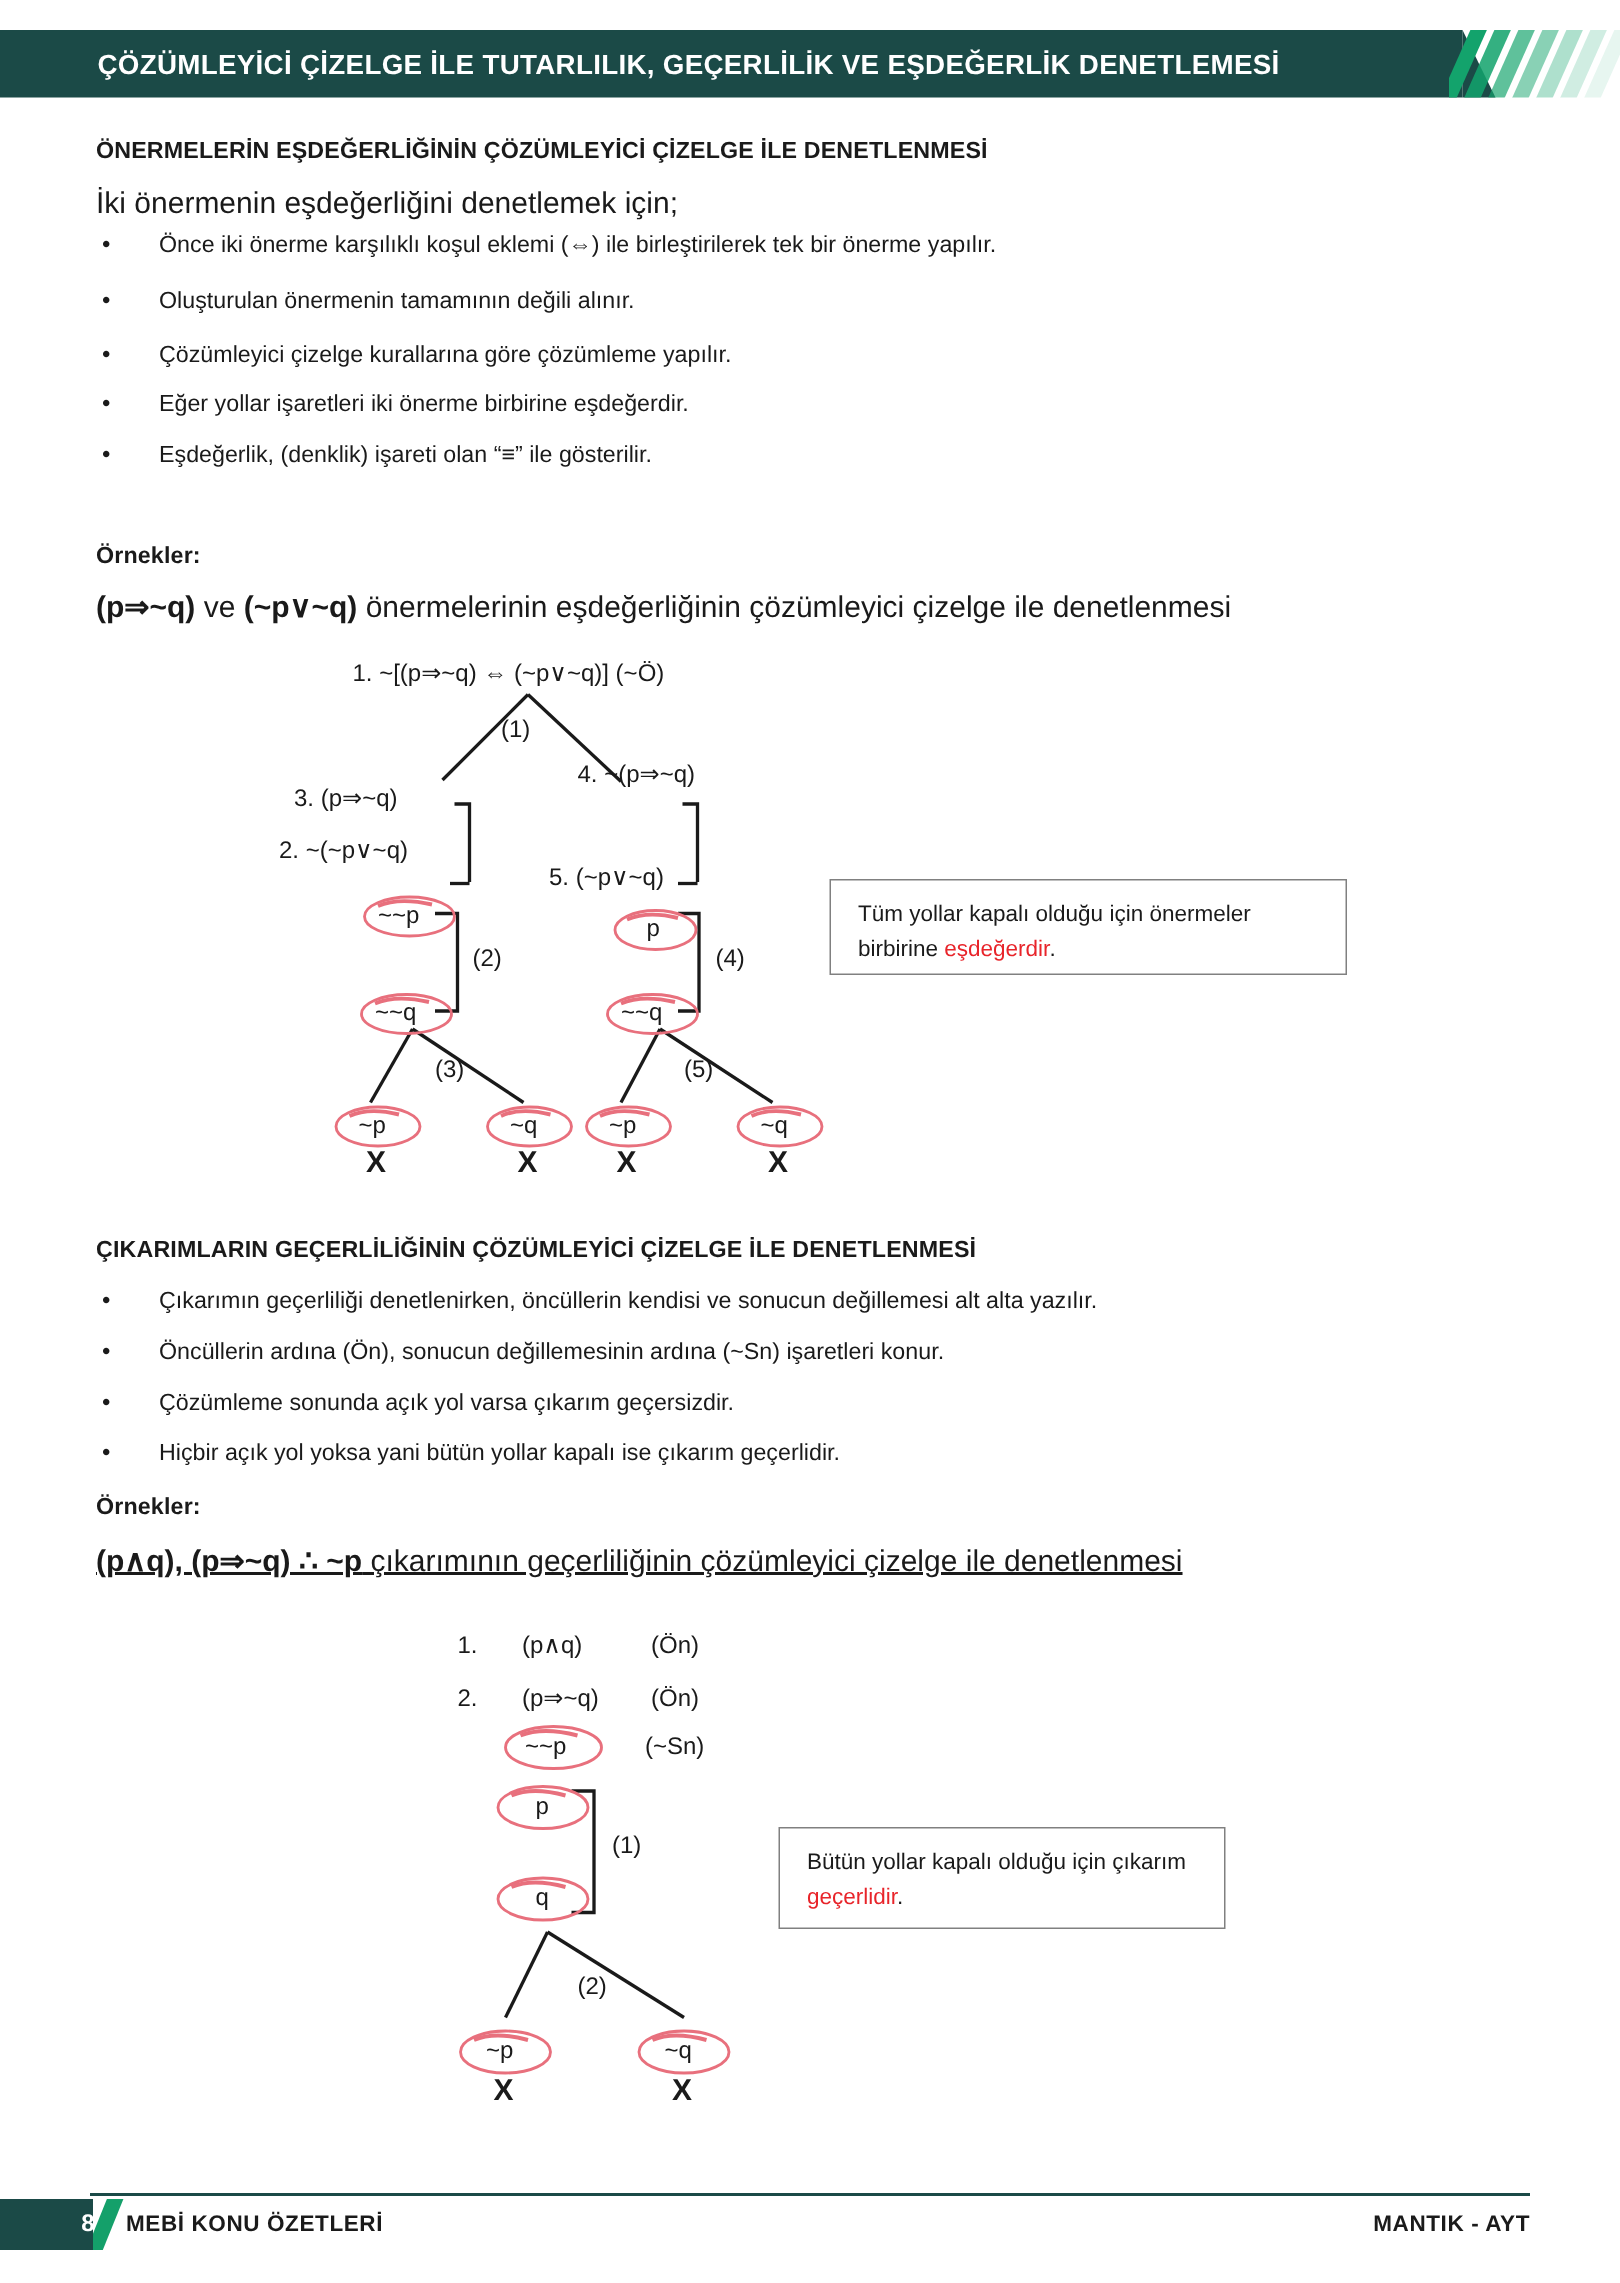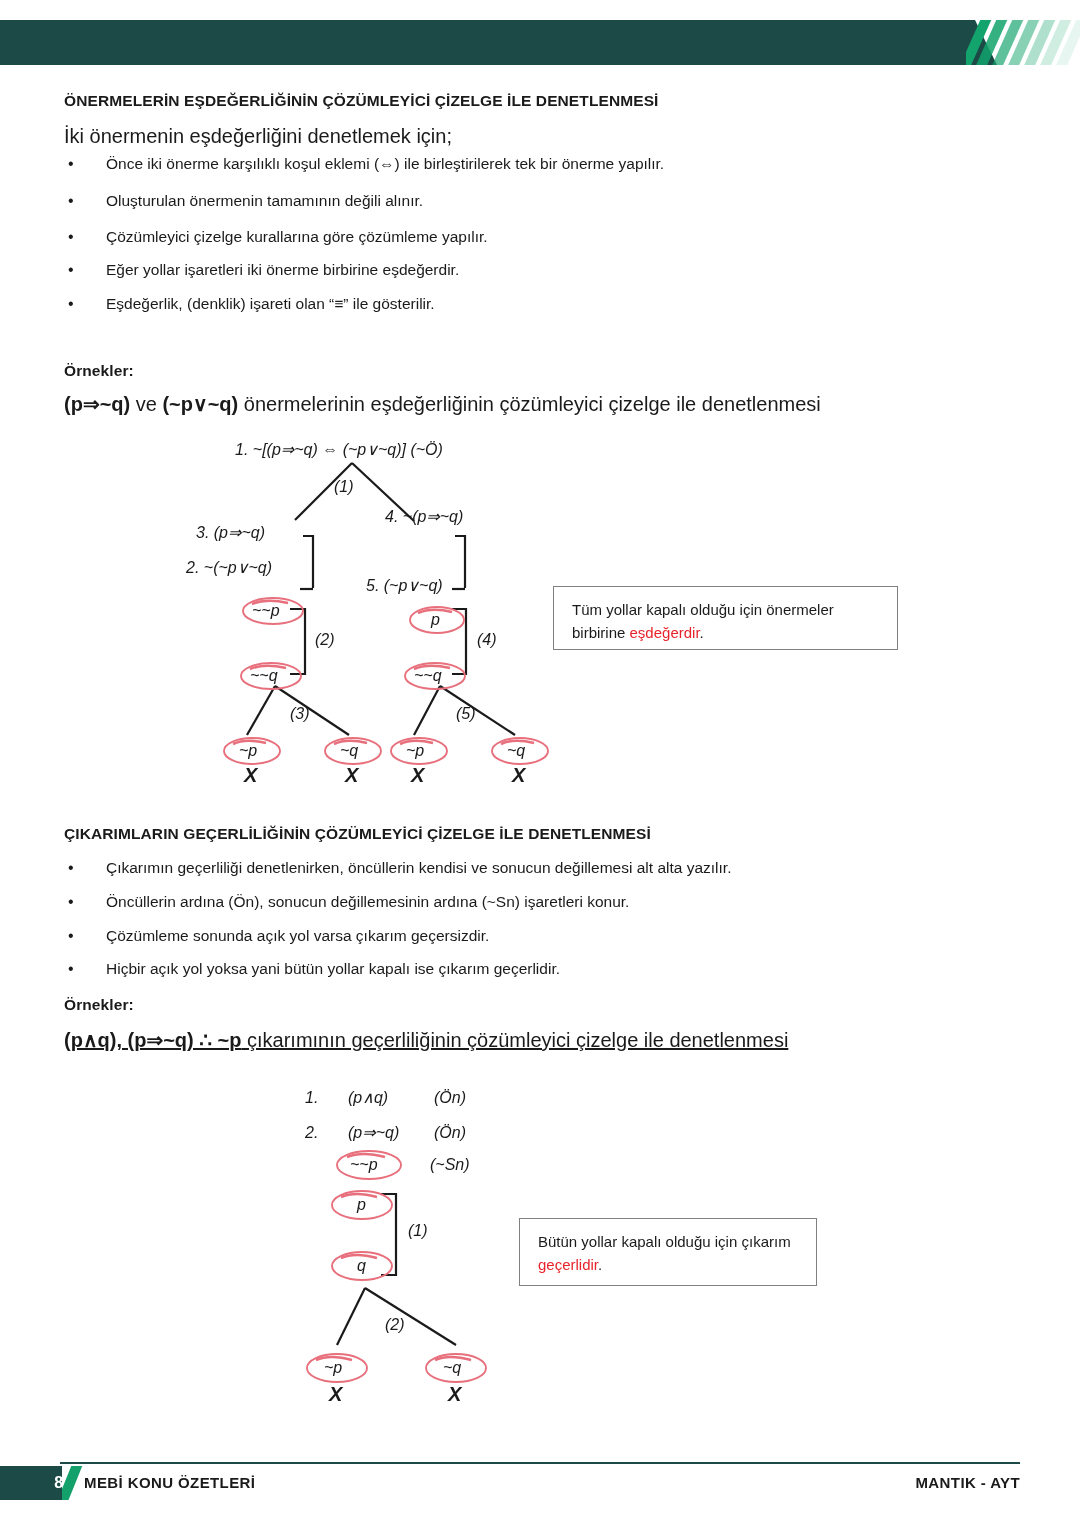--- a/index.html
+++ b/index.html
@@ -102,21 +102,20 @@
     position: absolute;
     left: 38px;
     top: 0;
     line-height: 1;
   }
   .bold { font-weight: bold; }
 
   
   .diagram {
     position: absolute;
-    font-style: italic;
   }
   .node {
     position: absolute;
     font-size: 16px;
     white-space: nowrap;
     line-height: 1;
   }
   .branch-label {
     position: absolute;
     font-size: 16px;
@@ -214,20 +213,21 @@
     letter-spacing: 0.4px;
     white-space: nowrap;
     text-align: right;
   }
 </style>
 </head>
 <body>
 
 <div class="header-wrap">
   <div class="header-bar"></div>
+  <div class="header-title">ÇÖZÜMLEYİCİ ÇİZELGE İLE TUTARLILIK, GEÇERLİLİK VE EŞDEĞERLİK DENETLEMESİ</div>
   <div class="header-stripes">
     <i class="stripe" style="left:4px;  background:#13a36c; opacity:1;"></i>
     <i class="stripe" style="left:20px; background:#13a36c; opacity:0.86;"></i>
     <i class="stripe" style="left:36px; background:#13a36c; opacity:0.68;"></i>
     <i class="stripe" style="left:52px; background:#13a36c; opacity:0.50;"></i>
     <i class="stripe" style="left:68px; background:#13a36c; opacity:0.34;"></i>
     <i class="stripe" style="left:84px; background:#13a36c; opacity:0.20;"></i>
     <i class="stripe" style="left:100px;background:#13a36c; opacity:0.10;"></i>
   </div>
 </div>

